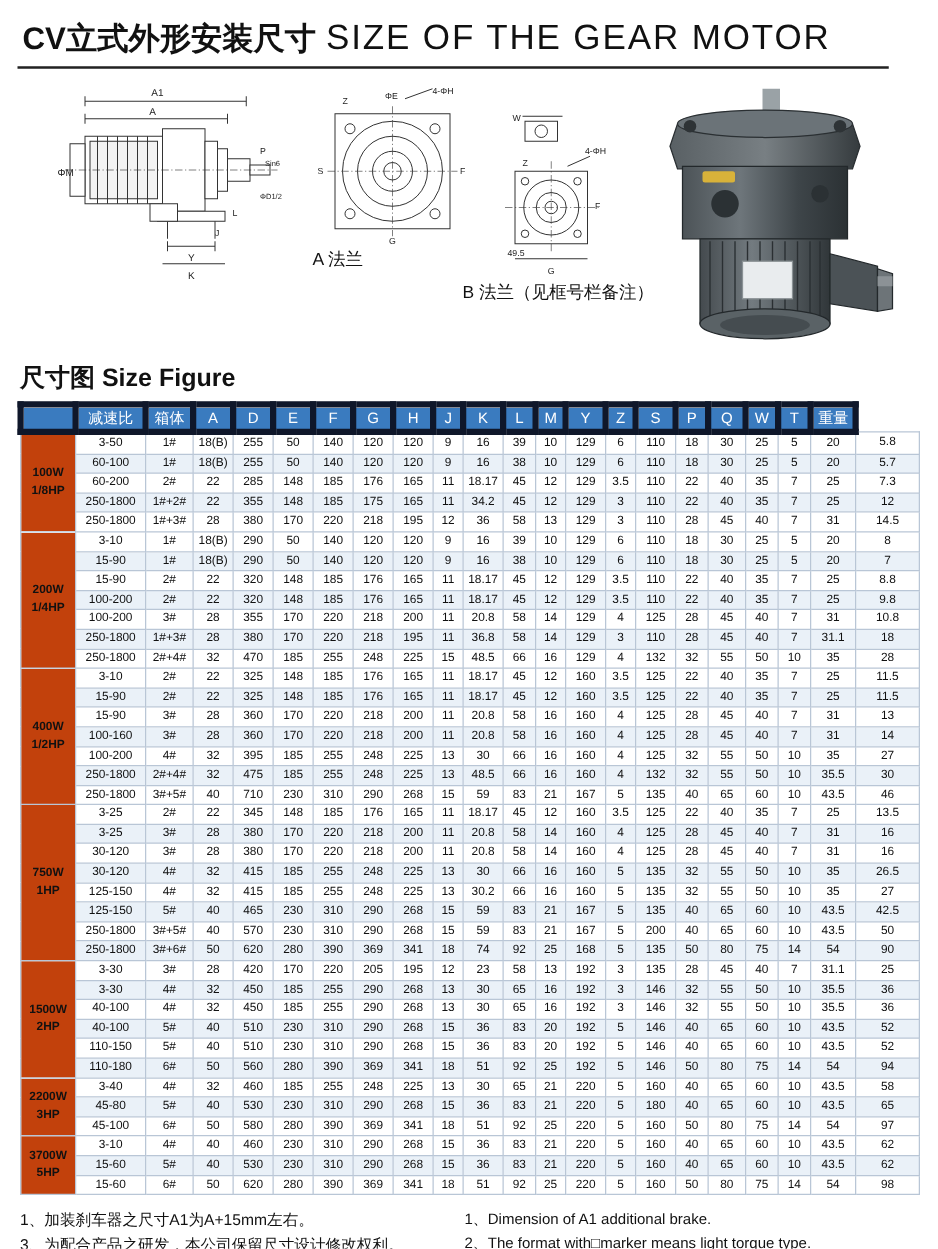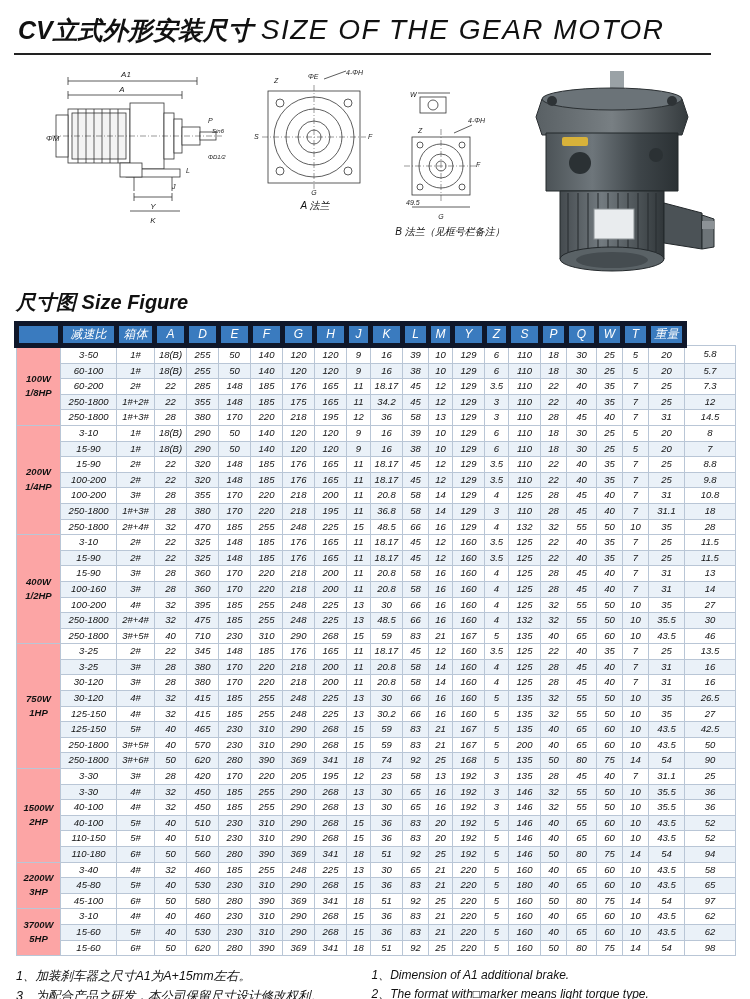--- a/index.html
+++ b/index.html
@@ -5,32 +5,32 @@
   * { box-sizing: border-box; }
   html, body { margin:0; padding:0; }
   body {
     width:750px; height:999px;
     background:#ffffff;
     font-family:"Liberation Sans", sans-serif;
     color:#111;
     position:relative;
     overflow:hidden;
   }
-  .page { width:725px; height:999px; padding:10px 14px 0 14px; position:relative;font-style:italic; }
+  .page { width:725px; height:999px; padding:10px 14px 0 14px; position:relative; }
 
   
   .title-row { display:flex; align-items:baseline; gap:8px; padding:4px 0 6px 4px; }
   .title-cn { font-size:25px; font-weight:bold; letter-spacing:0px; }
   .title-en { font-size:28px; font-weight:normal; letter-spacing:1.5px; }
   .title-rule { border-bottom:2px solid #222; margin:0 0 8px 0; }
 
   
   .drawings { position:relative; height:218px; border:0; }
   .dwg-box { position:absolute; }
-  .cap { font-size:10px; text-align:center; }
+  .cap { font-size:14px; }
 
   svg { display:block; }
 
   
   .sizefig { font-size:20px; font-weight:bold; margin:8px 0 5px 2px; }
 
   
   table.spec { border-collapse:collapse; width:722px; table-layout:fixed; }
   table.spec th, table.spec td {
     border:1px solid #b9c6d6;
@@ -53,21 +53,21 @@
   }
   td.pw {
     background:#fff;
     font-size:10px;
     font-weight:bold;
     line-height:12px;
     white-space:normal;
   }
   tr.alt td { background:#eaf1f8; }
   tr.plain td { background:#ffffff; }
-  td.pw.alt2 { background:#fca5a5; }
+  td.pw.alt2 { background:#c2410c; }
 
   
   .notes { display:flex; gap:16px; margin-top:10px; padding-left:2px; }
   .notes-col { width:50%; font-size:12.5px; line-height:20px; }
   .notes-col.en { font-size:12px; line-height:19px; }
   .notes-col p { margin:0; }
 </style>
 </head>
 <body>
 

